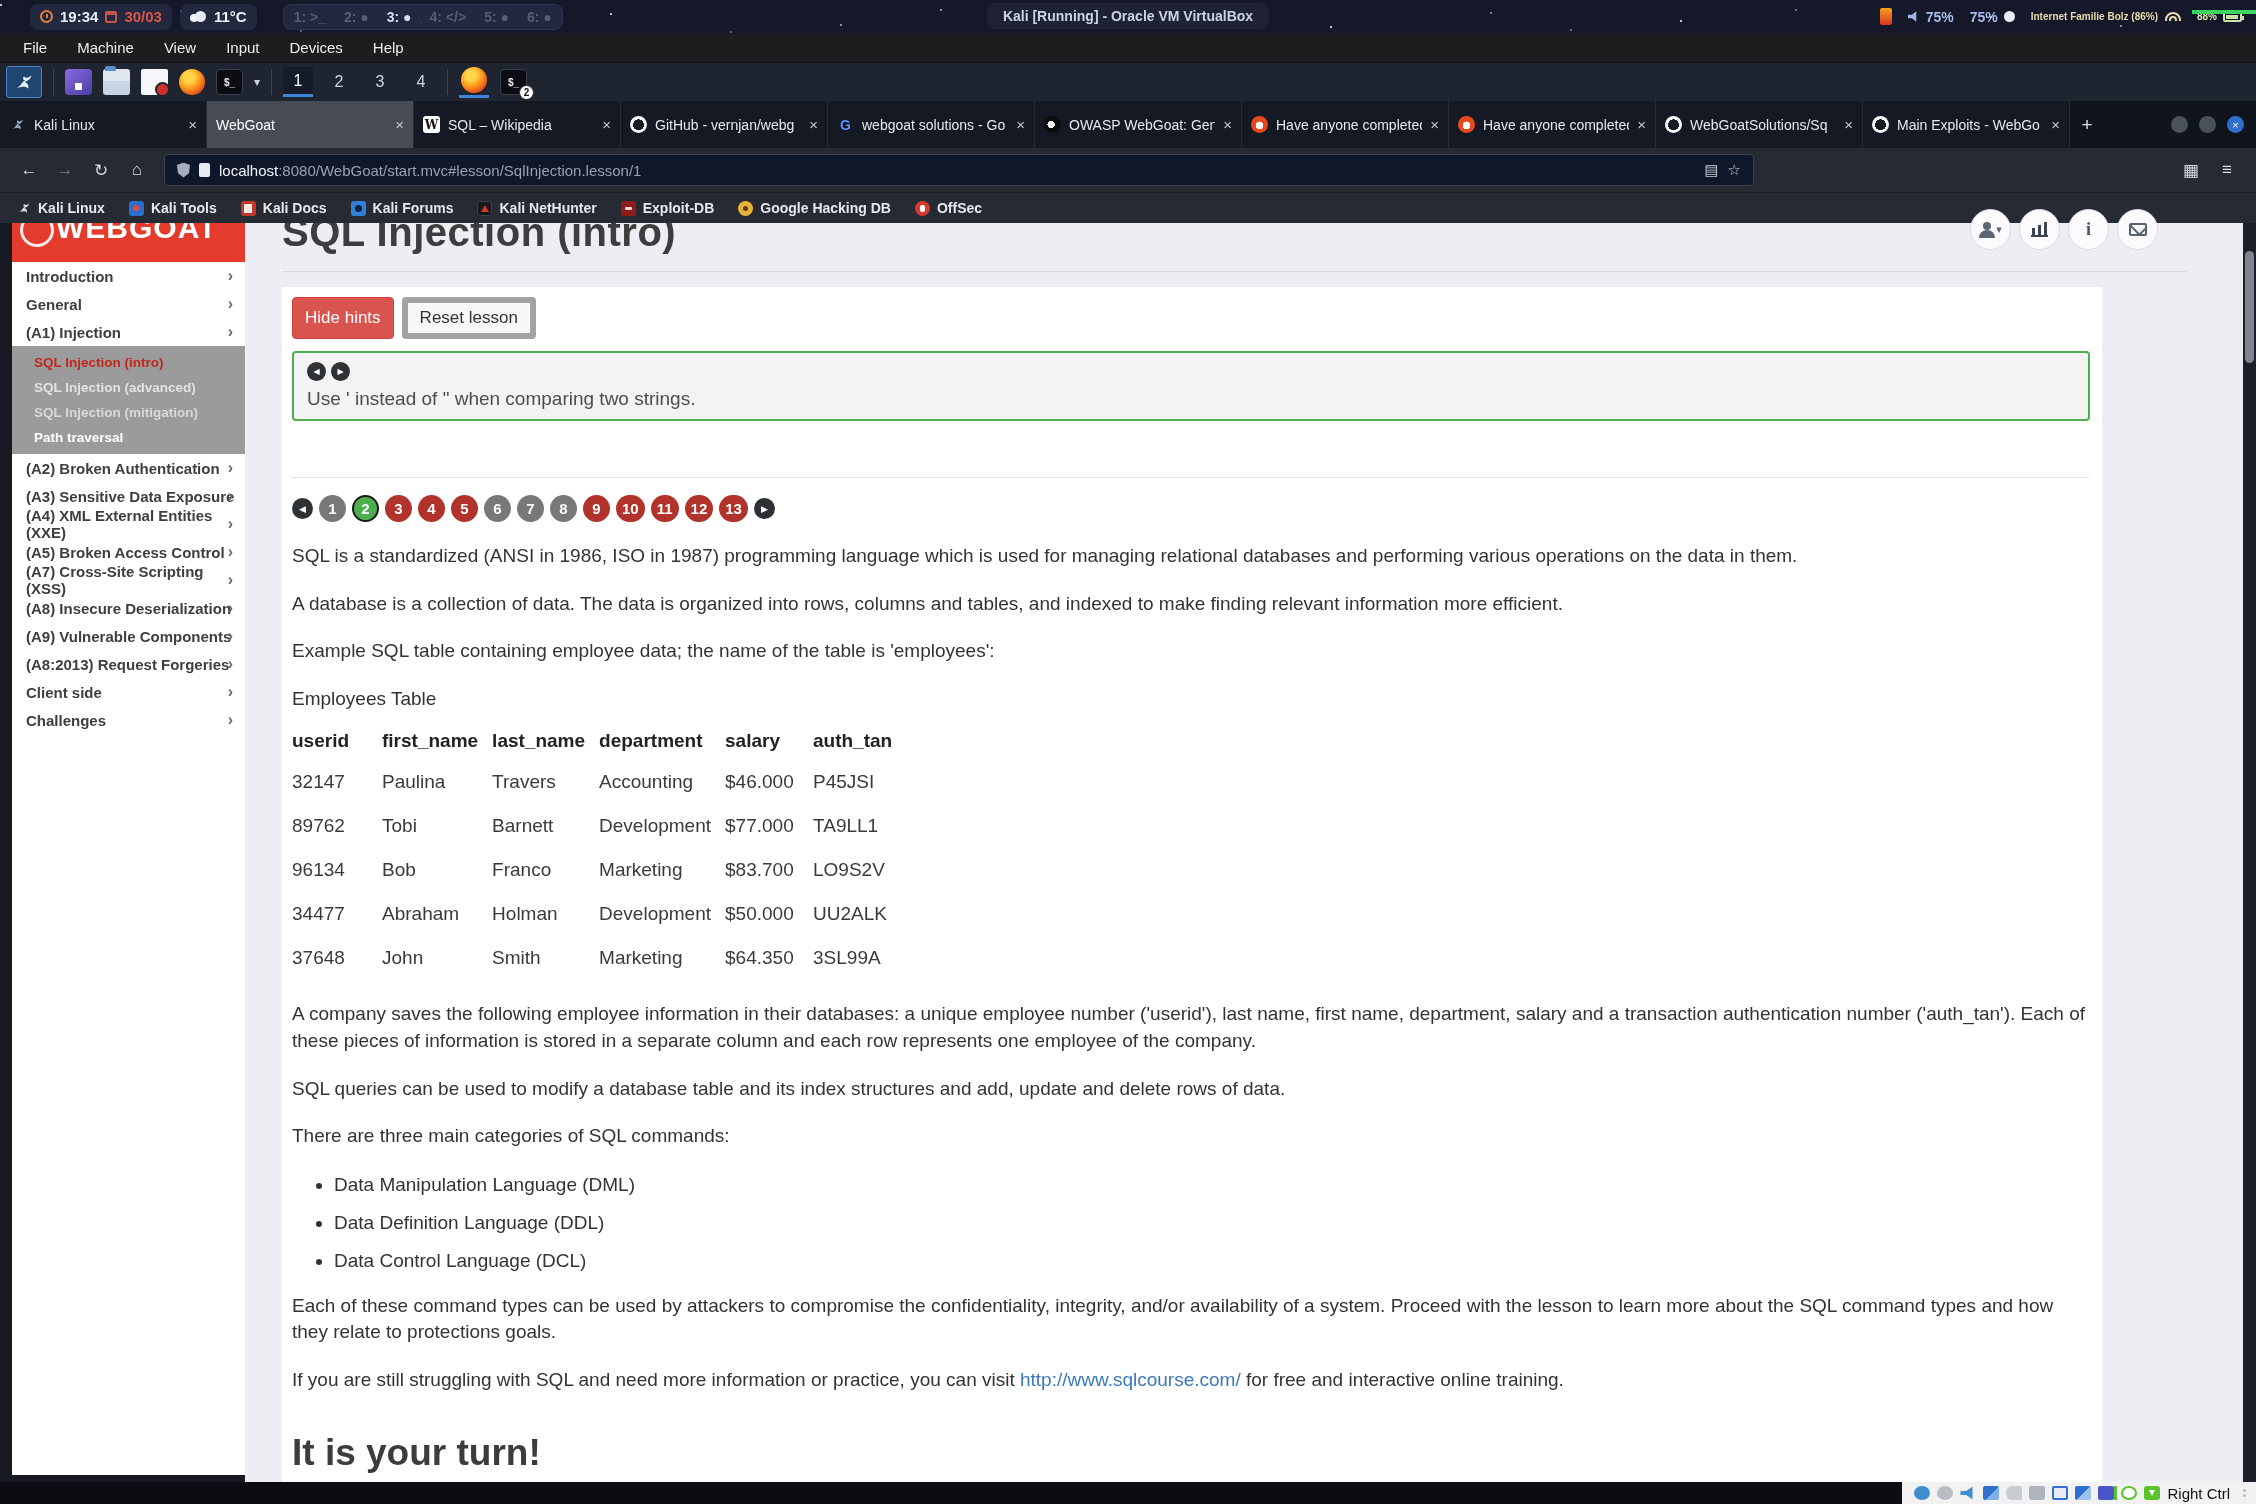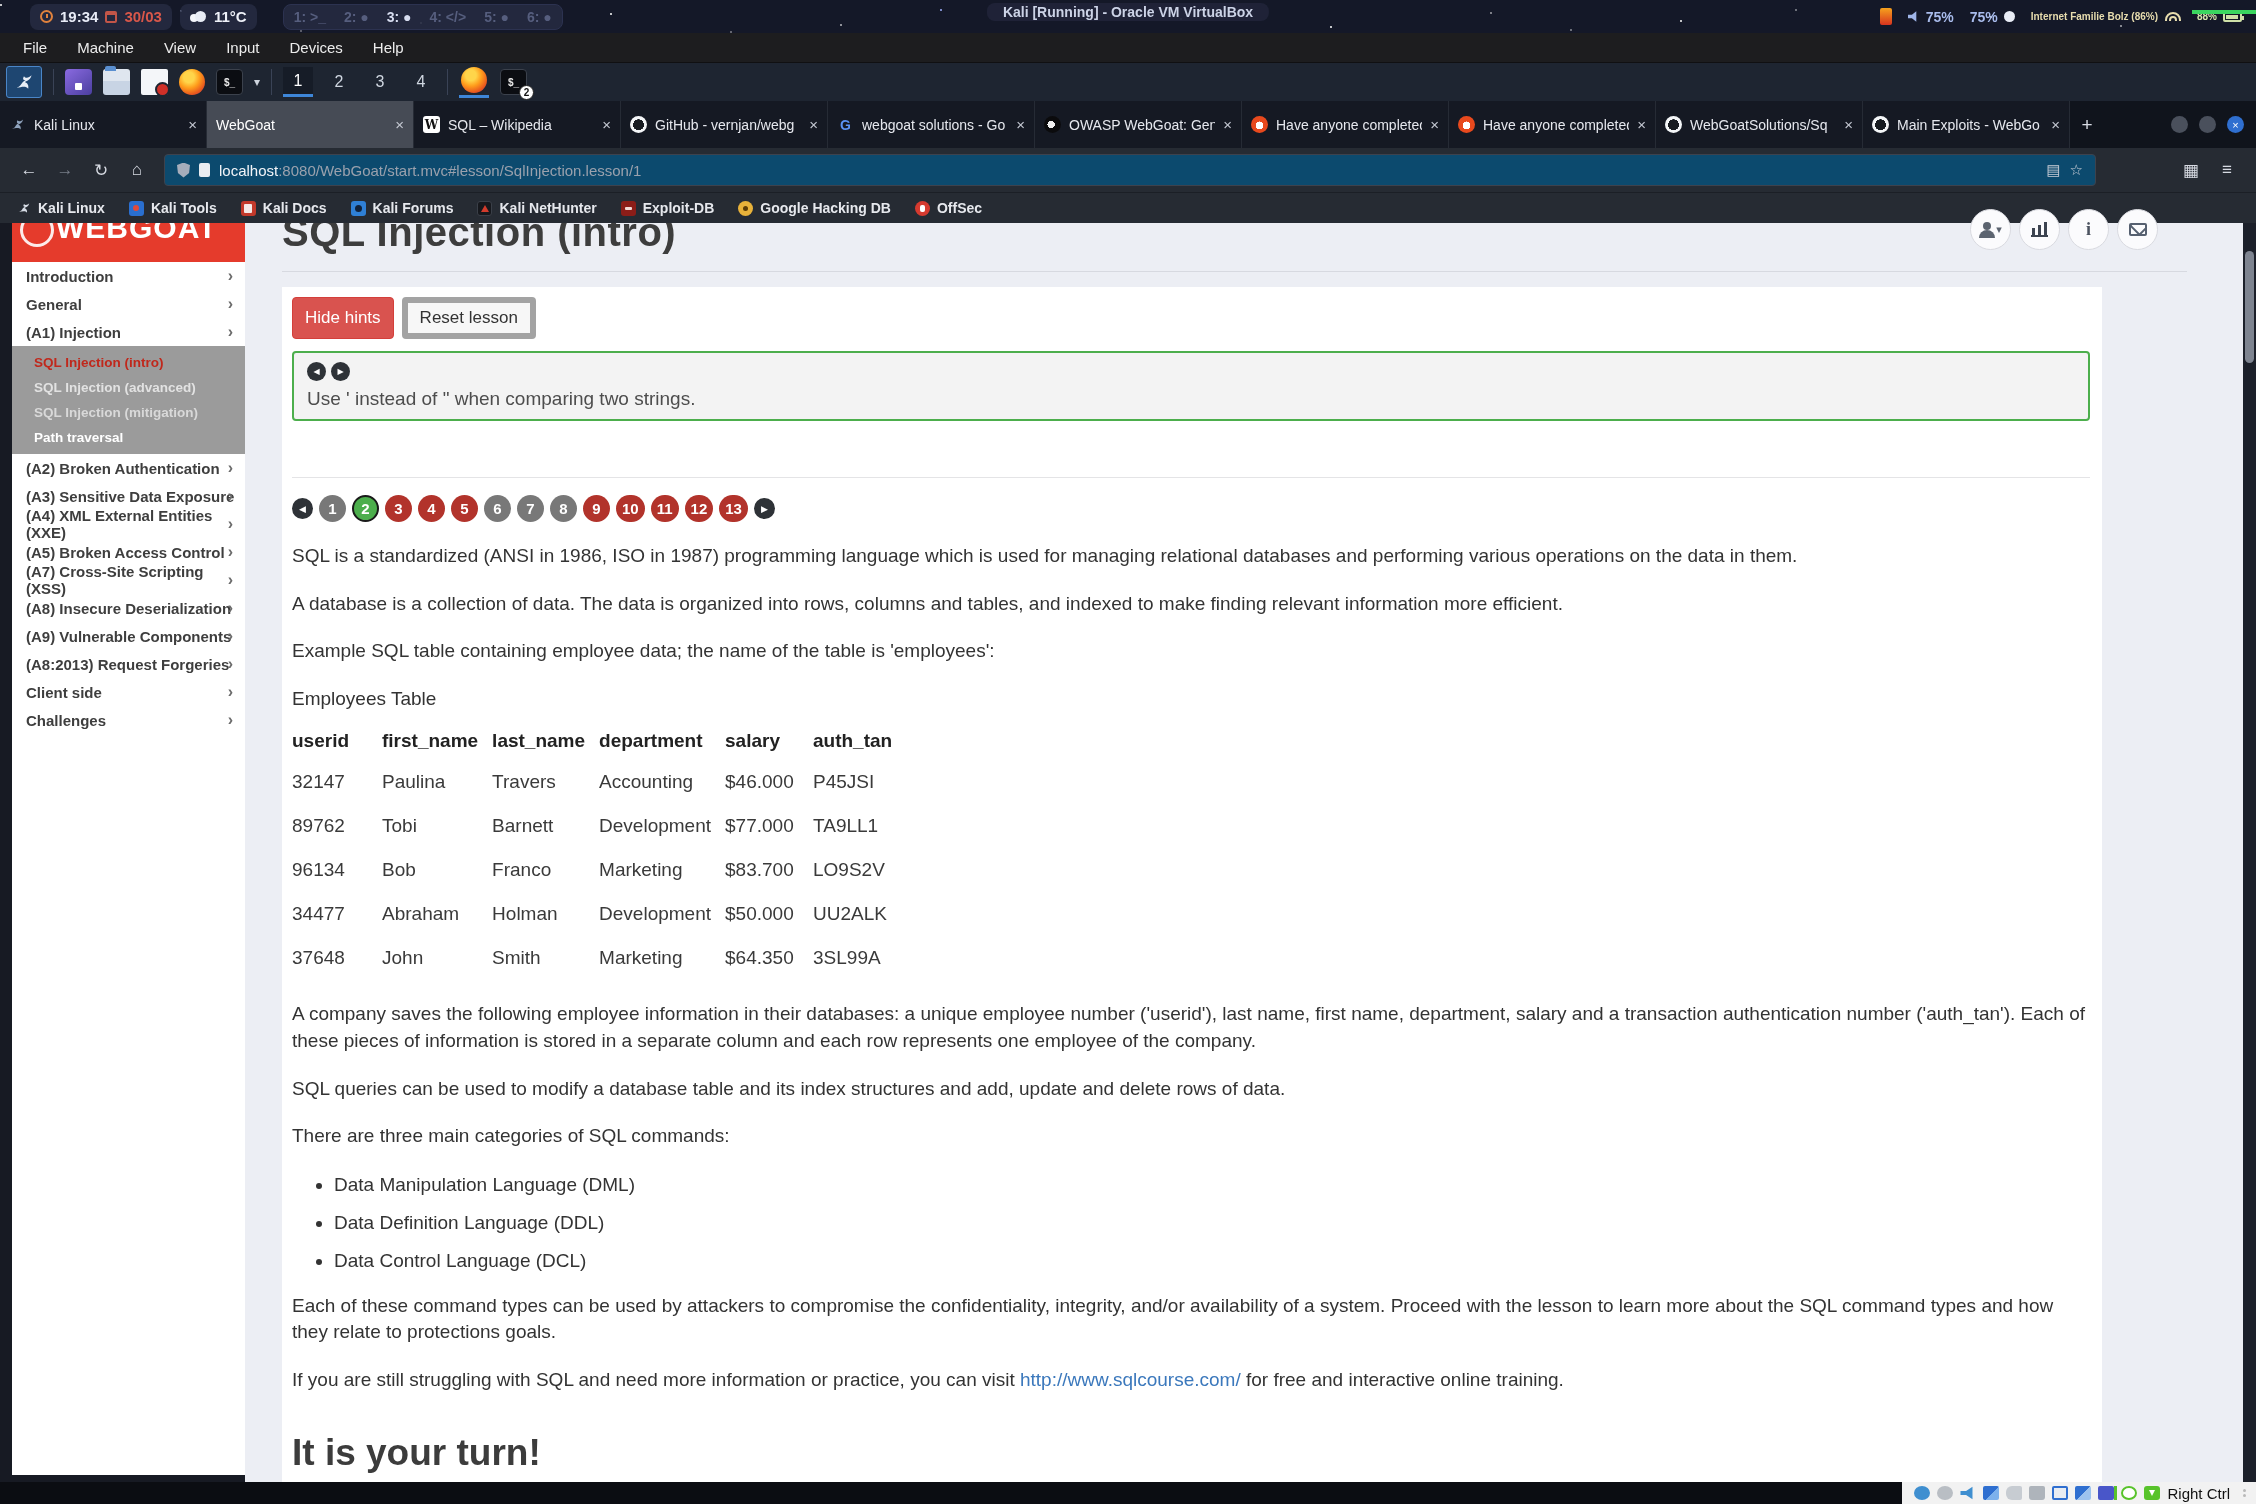--- a/index.html
+++ b/index.html
@@ -22,21 +22,21 @@
   .host-time{font-weight:bold;color:#e8ecf7}
   .host-date{font-weight:bold;color:#d9574a}
   .wx{position:relative;width:17px;height:11px}
   .wx::before{content:"";position:absolute;left:0;top:3px;width:8px;height:8px;border-radius:50%;background:#f3f5fa}
   .wx::after{content:"";position:absolute;left:5px;top:0;width:11px;height:11px;border-radius:50%;background:#e8ecf5}
   .host-temp{font-weight:bold;color:#eef1f8}
   #ws-pill{display:flex;gap:18px;margin-left:18px;border:1px solid #2c3250;font-size:14px;font-weight:bold}
   .ws{color:#565e7e}
   .ws.on{color:#d7ddf0}
   #host-title{position:absolute;left:50%;transform:translateX(-50%);top:3px;z-index:2;
-    background:rgba(32,36,56,.9);border-radius:8px;padding:4px 16px;height:18px;display:flex;align-items:center;
+    background:rgba(32,36,56,.9);border-radius:8px;padding:4px 16px;height:26px;display:flex;align-items:center;
     color:#ccd3e6;font-weight:bold;font-size:14px;white-space:nowrap}
   #host-right{display:flex;align-items:center;gap:16px;margin-left:auto;margin-right:14px;z-index:2}
   .tray-orange{width:12px;height:17px;border-radius:2px;background:linear-gradient(180deg,#f6a21d,#d8331f)}
   .spk{width:12px;height:12px;background:#9fb5e8;clip-path:polygon(0 35%,35% 35%,72% 6%,72% 94%,35% 65%,0 65%)}
   .host-vol,.host-bri{color:#a9bcec;font-weight:bold;font-size:14px}
   .bri-dot{width:11px;height:11px;border-radius:50%;background:#e9edf6}
   .host-net{color:#e7dcae;font-weight:bold;font-size:10px}
   .wifi{position:relative;width:16px;height:9px;overflow:hidden}
   .wifi b{position:absolute;border:2px solid #e7dcae;border-radius:50%}
   .wifi .w1{left:0;top:0;width:16px;height:16px}
@@ -93,21 +93,21 @@
   #newtab{width:34px;display:flex;align-items:center;justify-content:center;color:#d8dce4;font-size:19px}
   #win-ctl{margin-left:auto;display:flex;align-items:center;gap:11px;padding-right:12px}
   .wc{width:17px;height:17px;border-radius:50%;background:#4a505c}
   .wc-close{background:#2f6fd0;color:#fff;font-size:11px;display:flex;align-items:center;justify-content:center}
   
   #navbar{position:absolute;left:0;top:148px;width:2256px;height:44px;background:#262b33;
     display:flex;align-items:center;gap:6px;padding:0 14px}
   .nav-btn{width:30px;height:30px;border-radius:4px;display:flex;align-items:center;justify-content:center;
     color:#d6dae2;font-size:17px}
   .nav-dim{color:#767c88}
-  #url-field{width:1932px;height:32px;background:#0c4a6e;border:1px solid #3d424d;border-radius:4px;
+  #url-field{width:1590px;height:32px;background:#0f172a;border:1px solid #3d424d;border-radius:4px;
     margin-left:6px;display:flex;align-items:center;gap:9px;padding:0 12px;font-size:15px}
   .ico-shield{width:13px;height:15px;background:#a6adbb;clip-path:polygon(50% 0,100% 16%,93% 70%,50% 100%,7% 70%,0 16%)}
   .ico-page{width:11px;height:14px;background:#e8ebf0;border-radius:2px}
   #url-text{flex:1;white-space:nowrap;overflow:hidden}
   .url-host{color:#f2f4f8}
   .url-rest{color:#9aa1ad}
   .url-ico{color:#c9cdd6;font-size:15px}
   
   #bookmarks{position:absolute;left:0;top:192px;width:2256px;height:31px;background:#262b33;
     border-top:1px solid #1b1f26;display:flex;align-items:center;gap:24px;padding-left:16px}

